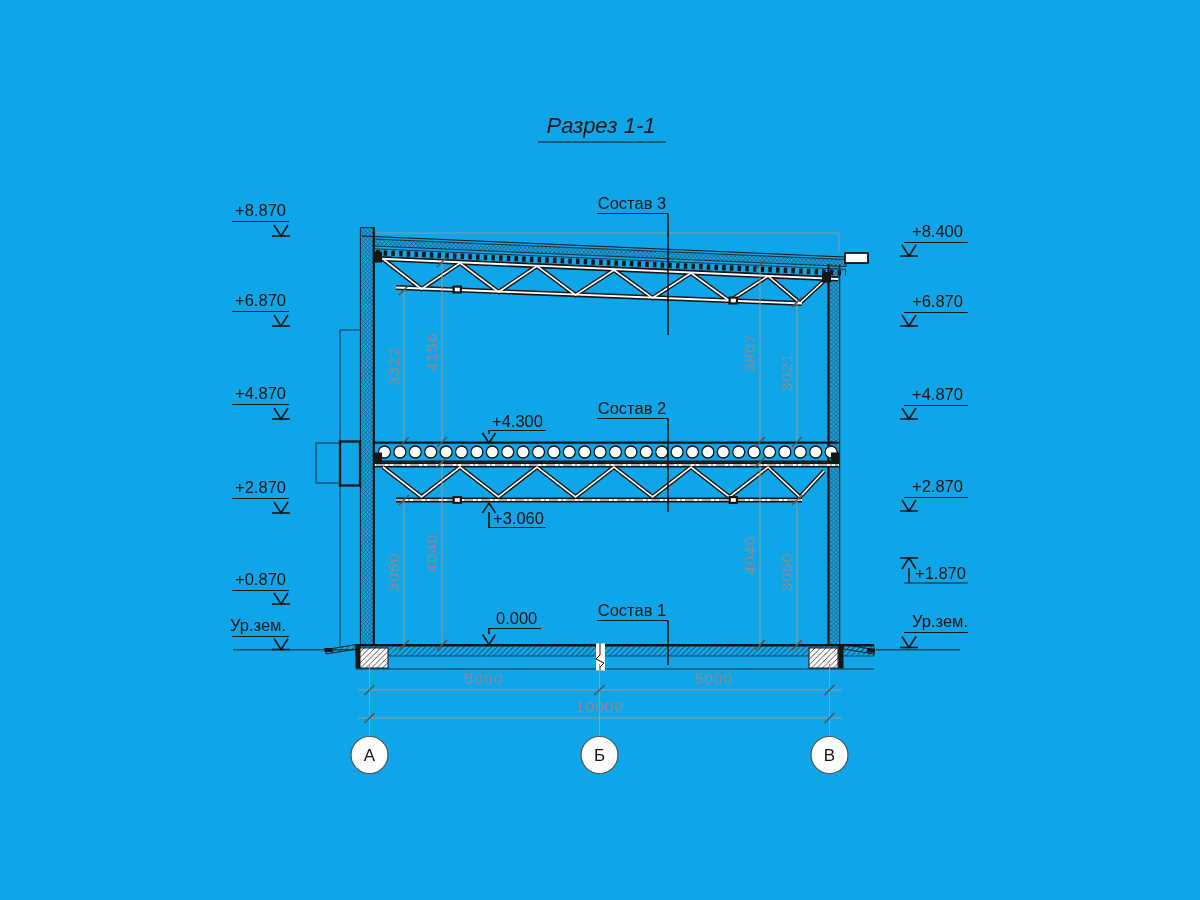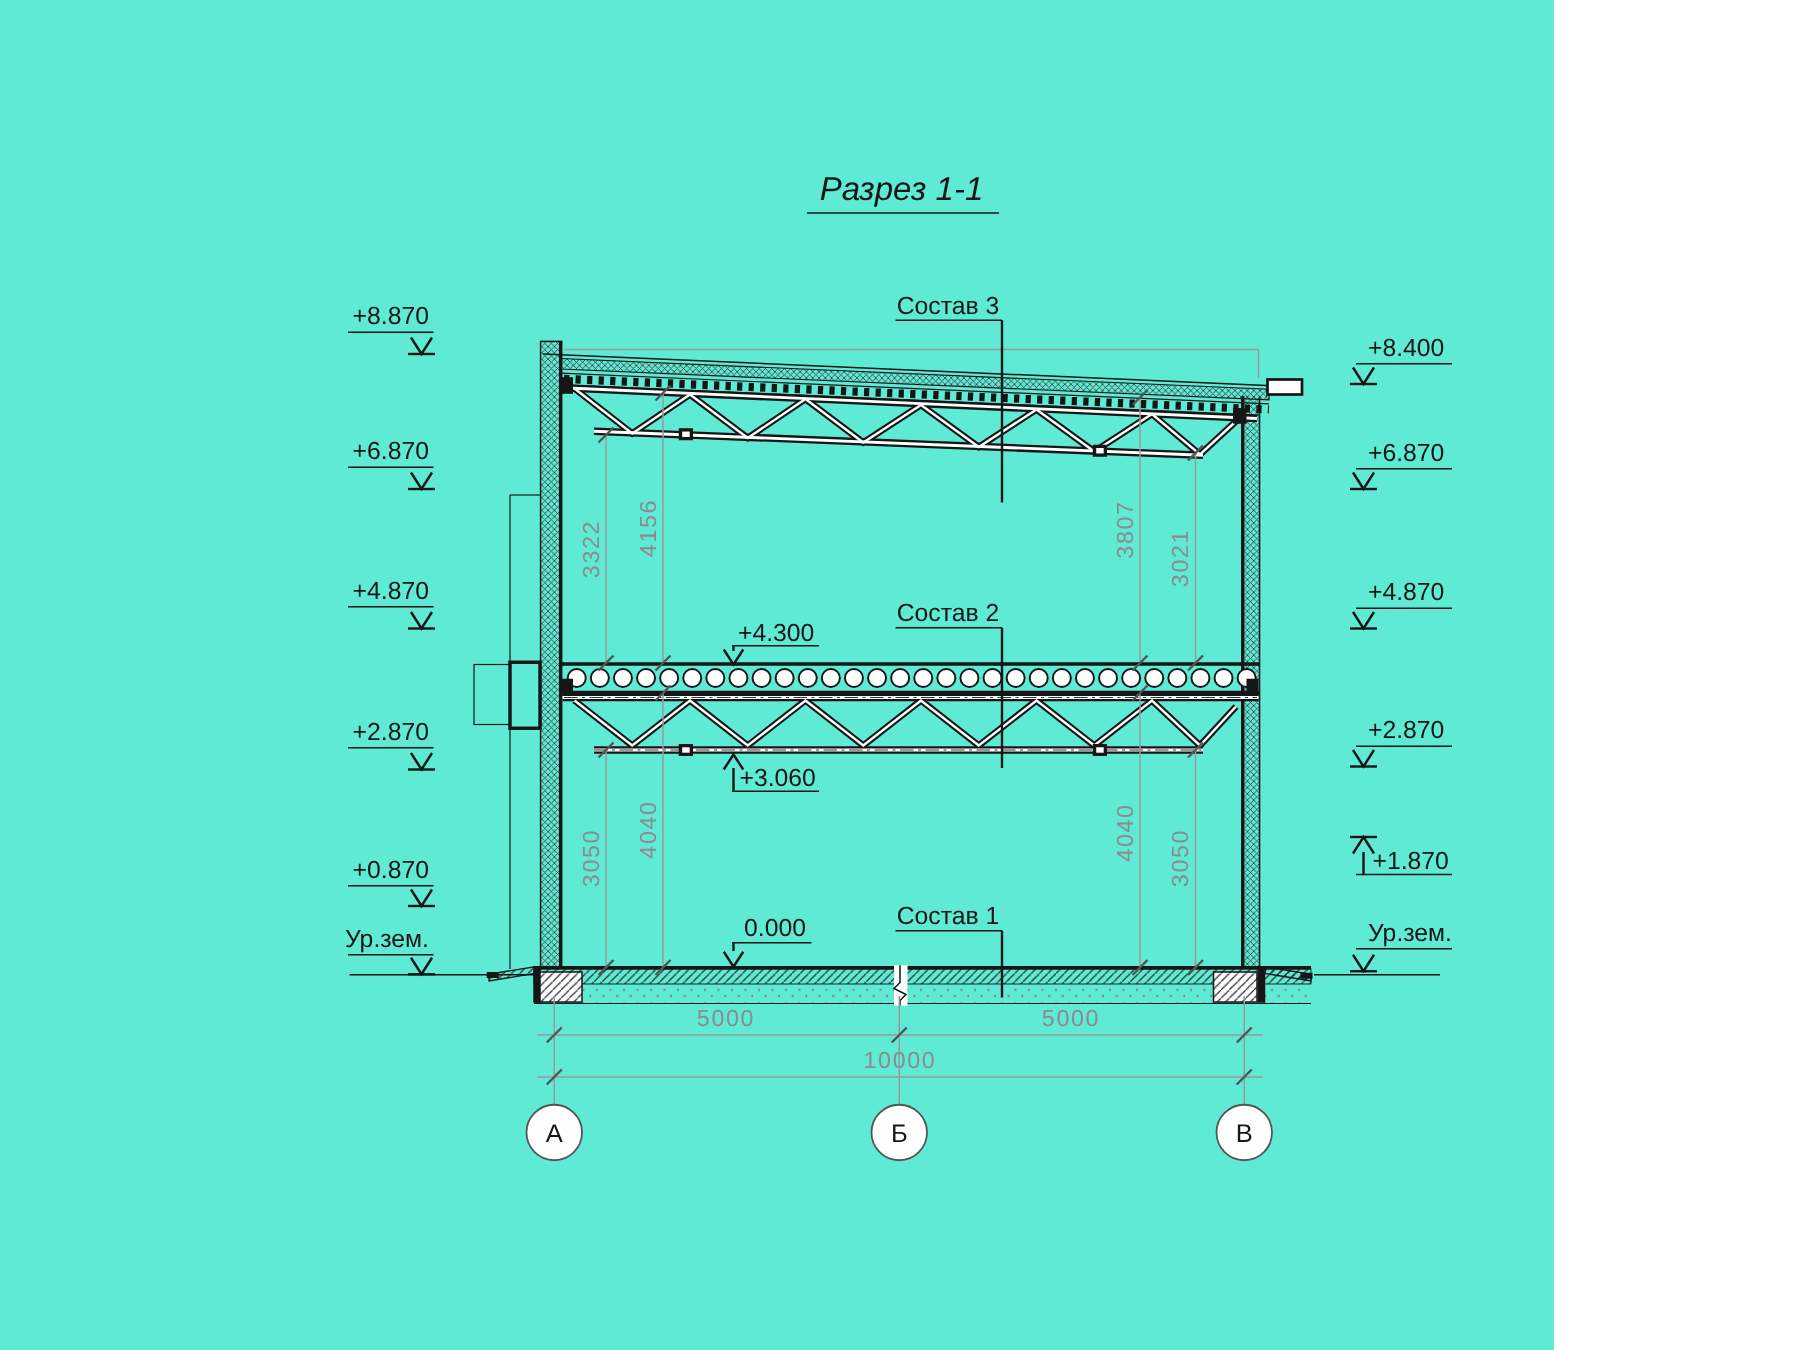--- a/index.html
+++ b/index.html
@@ -1,16 +1,16 @@
 <!DOCTYPE html>
 <html><head>
 <meta charset="utf-8">
 <style>
   html,body{margin:0;padding:0;background:#fff;}
-  #stage{position:relative;width:1036px;height:900px;background:#5eead4;overflow:hidden;}
+  #stage{position:relative;width:1200px;height:900px;background:#0ea5e9;overflow:hidden;}
   svg{position:absolute;left:0;top:0;}
   text{font-family:"Liberation Sans", sans-serif;fill:#161616;}
   .t16{font-size:16.5px;}
   .title{font-size:22px;font-style:italic;}
   .dimtxt{fill:#8c8c8c;font-size:15.5px;letter-spacing:1.1px;}
   .axtxt{font-size:17px;}
   .thin{stroke:#161616;stroke-width:1;fill:none;}
   .vthin{stroke:#161616;stroke-width:0.8;fill:none;}
   .med{stroke:#161616;stroke-width:1.6;fill:none;}
   .bold{stroke:#161616;stroke-width:2.3;fill:none;}

